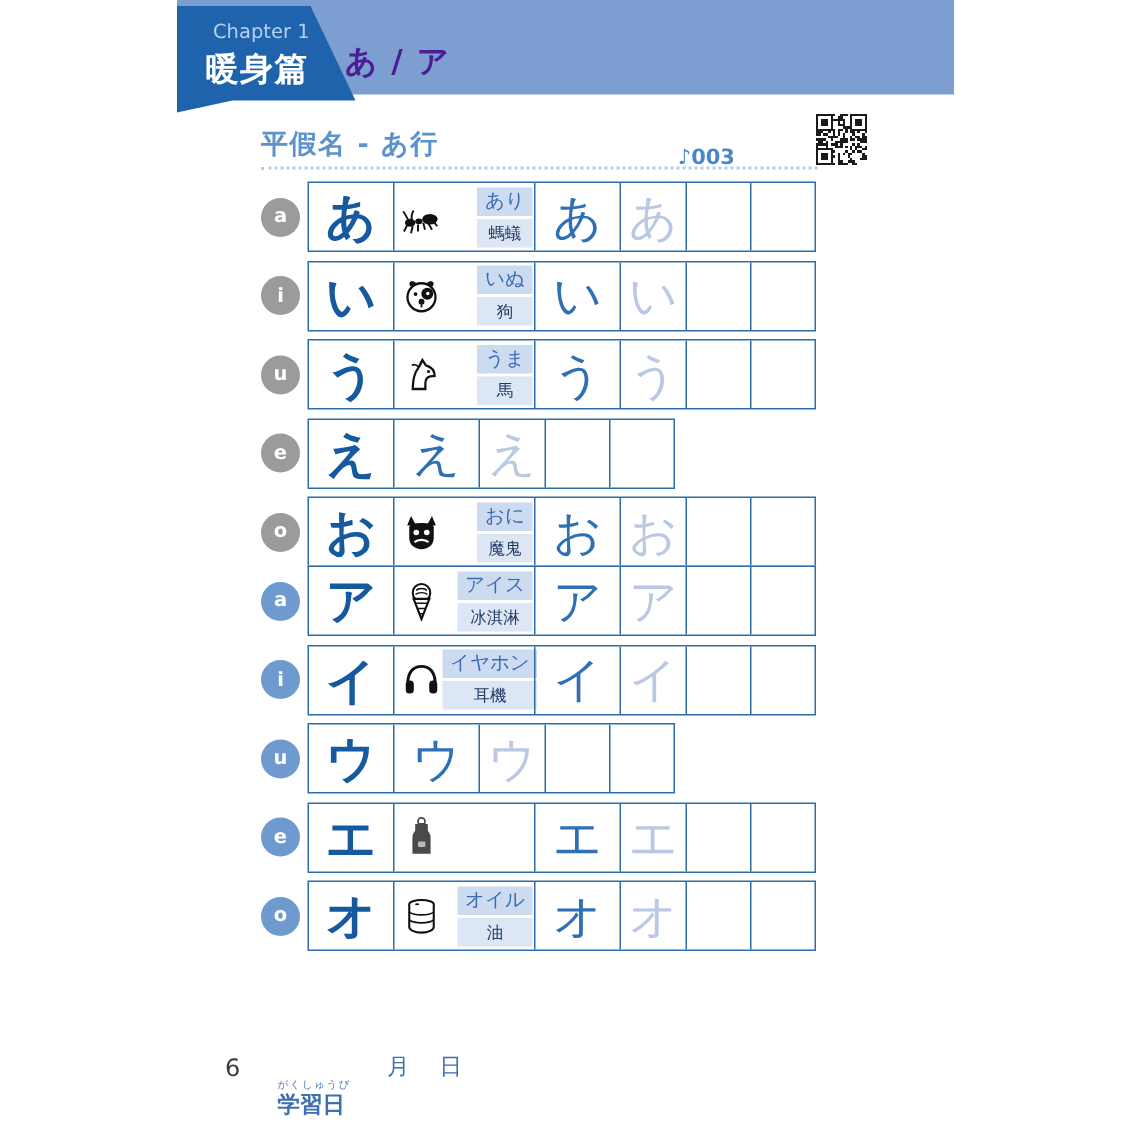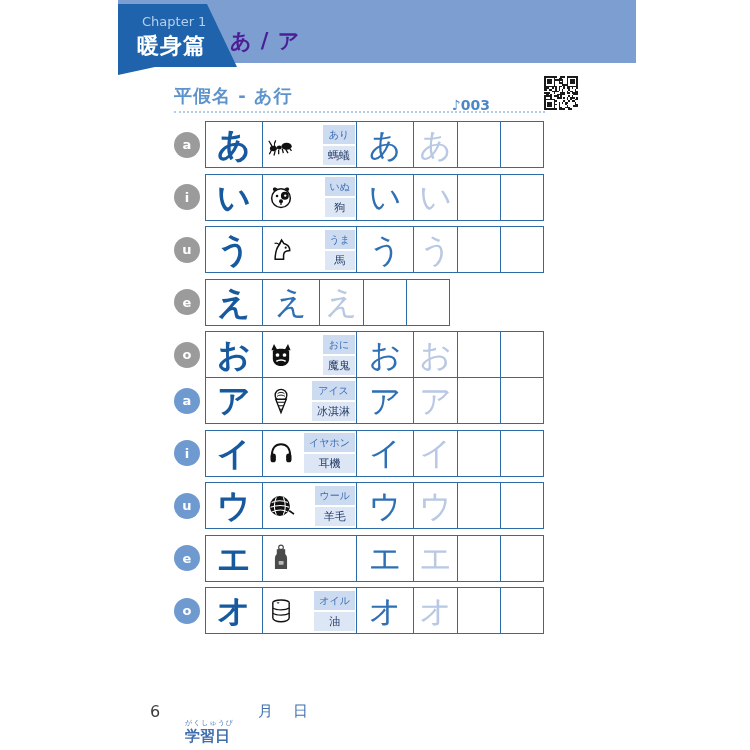--- a/index.html
+++ b/index.html
@@ -35,21 +35,21 @@
   .c-word{width:94px;justify-content:flex-start;padding-left:4px;}
   .c-sample{width:57px;}
   .c-trace{width:44px;}
   .c-empty{width:43px;}
   .main-char{font-size:33px;font-weight:bold;color:var(--main-char);line-height:1;}
   .sample-char{font-size:32px;font-weight:500;color:var(--sample-char);line-height:1;}
   .trace-char{font-size:32px;font-weight:500;color:var(--trace-char);line-height:1;}
   .vicon{width:28px;height:28px;flex:0 0 auto;}
   .vicon svg{width:100%;height:100%;}
   .chip{margin-left:auto;display:flex;flex-direction:column;justify-content:center;gap:2px;padding-right:1px;}
-  .chip-ja{background:var(--chip-bg);color:#3a6cb4;font-size:10px;line-height:19px;padding:0 5px;text-align:center;white-space:nowrap;}
+  .chip-ja{background:var(--chip-bg);color:#3a6cb4;font-size:13px;line-height:19px;padding:0 5px;text-align:center;white-space:nowrap;}
   .chip-zh{background:#dce6f5;color:#223a66;font-size:11px;line-height:19px;padding:0 5px;text-align:center;white-space:nowrap;}
 
   
   .footer{position:absolute;left:0;top:694px;width:400px;height:32px;}
   .pagenum{position:absolute;left:150px;top:8px;font-size:16px;color:#3c3c3c;}
   .study{position:absolute;left:185px;top:0;text-align:left;margin-top:25px;}
   .furi{display:block;font-size:7px;color:#4a7ab5;letter-spacing:1px;line-height:8px;}
   .study-label{display:block;font-size:15px;color:#3f6fae;font-weight:700;line-height:18px;}
   .month{position:absolute;left:258px;top:8px;font-size:15px;color:#3f6fae;}
   .day{position:absolute;left:293px;top:8px;font-size:15px;color:#3f6fae;}
@@ -533,31 +533,20 @@
   </div>
 
   <div class="row">
     <div class="badge" style="background: rgb(111, 154, 208);">
       <span class="badge-letter">u</span>
     </div>
     <div class="grid">
       <div class="cell c-main">
                 <span class="main-char">ウ</span>
               </div>
-      <div class="cell c-word">
-        <span class="vicon"><svg viewBox="0 0 24 24">
-                    <circle cx="11" cy="12" r="8.6" fill="#111"></circle>
-                    <path d="M4 9C8 7 14 7 18 9M3 13C8 11 15 11 19 13M4.5 17C9 15 14 15 17.5 17M8 4.5C6 9 6 15 8 19.5M14 4.5C16 9 16 15 14 19.5" stroke="#fff" stroke-width="0.9" fill="none"></path>
-                    <path d="M19 16C21 17 22 18.5 23.2 18.8" stroke="#111" stroke-width="1.5" fill="none"></path>
-                  </svg></span>
-        <span class="chip">
-          <span class="chip-ja">ウール</span>
-          <span class="chip-zh">羊毛</span>
-        </span>
-      </div>
       <div class="cell c-sample">
                 <span class="sample-char">ウ</span>
               </div>
       <div class="cell c-trace">
                 <span class="trace-char">ウ</span>
               </div>
       <div class="cell c-empty"></div>
       <div class="cell c-empty"></div>
     </div>
   </div>

